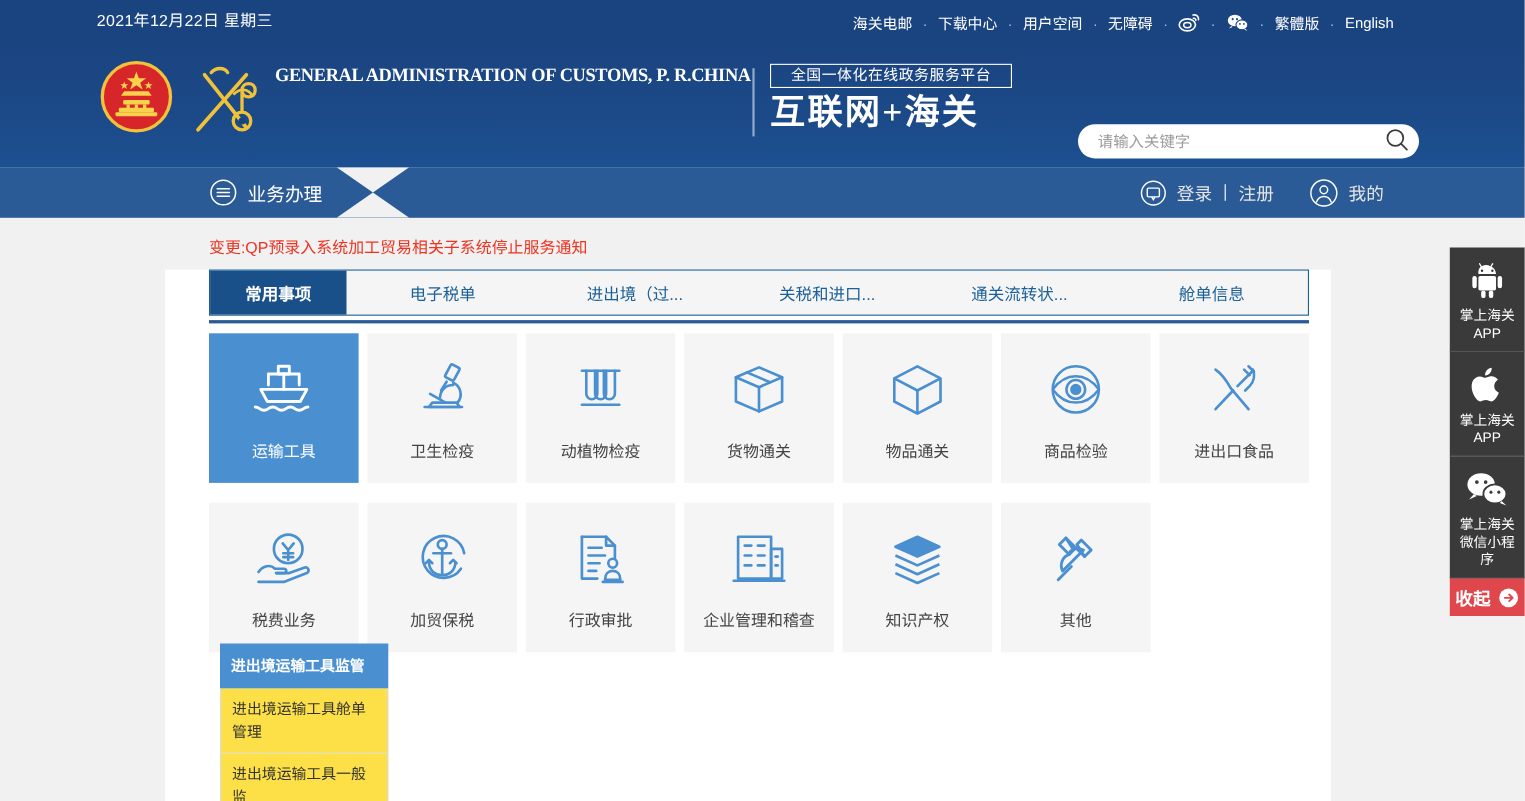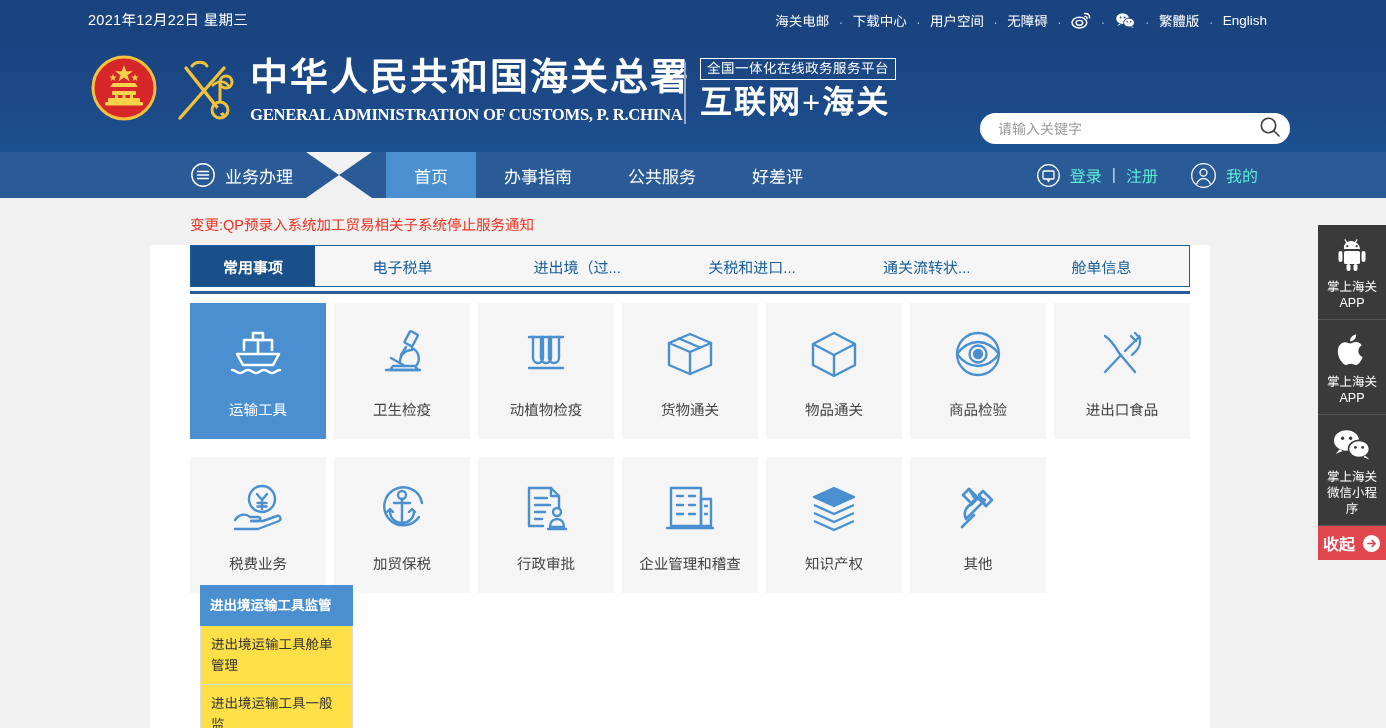--- a/index.html
+++ b/index.html
@@ -88,21 +88,21 @@
     background: #92aacb;
   }
   .platform-block {
     position: absolute; left: 700px; top: 18px;
   }
   .platform-tag {
     display: inline-block;
     border: 1.5px solid #ffffff;
     color: #ffffff;
     font-size: 13.5px;
-    padding: 2px 6px 3px;
+    padding: 2px 18px 3px;
     line-height: 15px;
     letter-spacing: .5px;
     white-space: nowrap;
   }
   .platform-big {
     font-family: "Liberation Serif", "DejaVu Serif", serif;
     font-size: 32px; font-weight: 700;
     color: #ffffff;
     letter-spacing: 2px;
     line-height: 40px;
@@ -175,21 +175,21 @@
     white-space: nowrap;
   }
   .nav-item.active { background: #4a8fd0; }
   .nav-right {
     position: absolute; right: 128px; top: 0;
     height: 46px;
     display: flex; align-items: center;
     color: #fff; font-size: 16px;
     white-space: nowrap;
   }
-  .nav-right a { color: #5eead4; text-decoration: none; text-align: right; }
+  .nav-right a { color: #e5e5e5; text-decoration: none; text-align: right; }
   .nav-right .pipe { padding: 0 10px; color: #cfdcee; }
   .nav-right .grp { display: flex; align-items: center; cursor: pointer; }
   .nav-right .grp svg { margin-right: 9px; display: block; }
   .nav-right .mine { margin-left: 32px; }
 
   
   .notice {
     position: absolute; left: 190px; top: 213px;
     color: #ee3322; font-size: 14.5px;
     white-space: nowrap;
@@ -382,21 +382,20 @@
         <circle cx="52" cy="58" r="8"></circle>
         <path d="M52 50V30c0-8 12-8 12 0s-12 8-12 0"></path>
       </g>
       <path d="M24 14c4-5 12-5 15 0" stroke="#f0c23a" stroke-width="3" fill="none" stroke-linecap="round"></path>
       <circle cx="52" cy="58" r="3.2" fill="#1a4480"></circle>
       <path d="M44 34c6-6 14-6 18 2" stroke="#f0c23a" stroke-width="2.6" fill="none"></path>
     </svg>
   </div>
 
   <div class="title-block">
-    <div class="title-cn">中华人民共和国海关总署</div>
     <div class="title-en">GENERAL ADMINISTRATION OF CUSTOMS, P. R.CHINA</div>
   </div>
 
   <div class="title-divider"></div>
 
   <div class="platform-block">
     <div class="platform-tag">全国一体化在线政务服务平台</div>
     <div class="platform-big">互联网+海关</div>
   </div>
 
@@ -422,26 +421,20 @@
           <line x1="7.5" y1="9.6" x2="18.5" y2="9.6" stroke="#fff" stroke-width="1.5" stroke-linecap="round"></line>
           <line x1="7.5" y1="13" x2="18.5" y2="13" stroke="#fff" stroke-width="1.5" stroke-linecap="round"></line>
           <line x1="7.5" y1="16.4" x2="18.5" y2="16.4" stroke="#fff" stroke-width="1.5" stroke-linecap="round"></line>
         </svg>
     </span>
     <span>业务办理</span>
   </div>
 
   <div class="nav-hourglass"></div>
 
-  <div class="nav-items">
-    <a class="nav-item active" href="#">首页</a>
-    <a class="nav-item" href="#">办事指南</a>
-    <a class="nav-item" href="#">公共服务</a>
-    <a class="nav-item" href="#">好差评</a>
-  </div>
 
   <div class="nav-right">
     <span class="grp">
       <span>
         <svg width="25" height="25" viewBox="0 0 25 25">
             <circle cx="12.5" cy="12.5" r="10.8" fill="none" stroke="#fff" stroke-width="1.3"></circle>
             <rect x="7" y="8" width="11" height="8" rx="1" fill="none" stroke="#fff" stroke-width="1.3"></rect>
             <path d="M11 16l1.5 2.4L14 16" fill="none" stroke="#fff" stroke-width="1.3"></path>
           </svg>
       </span>

